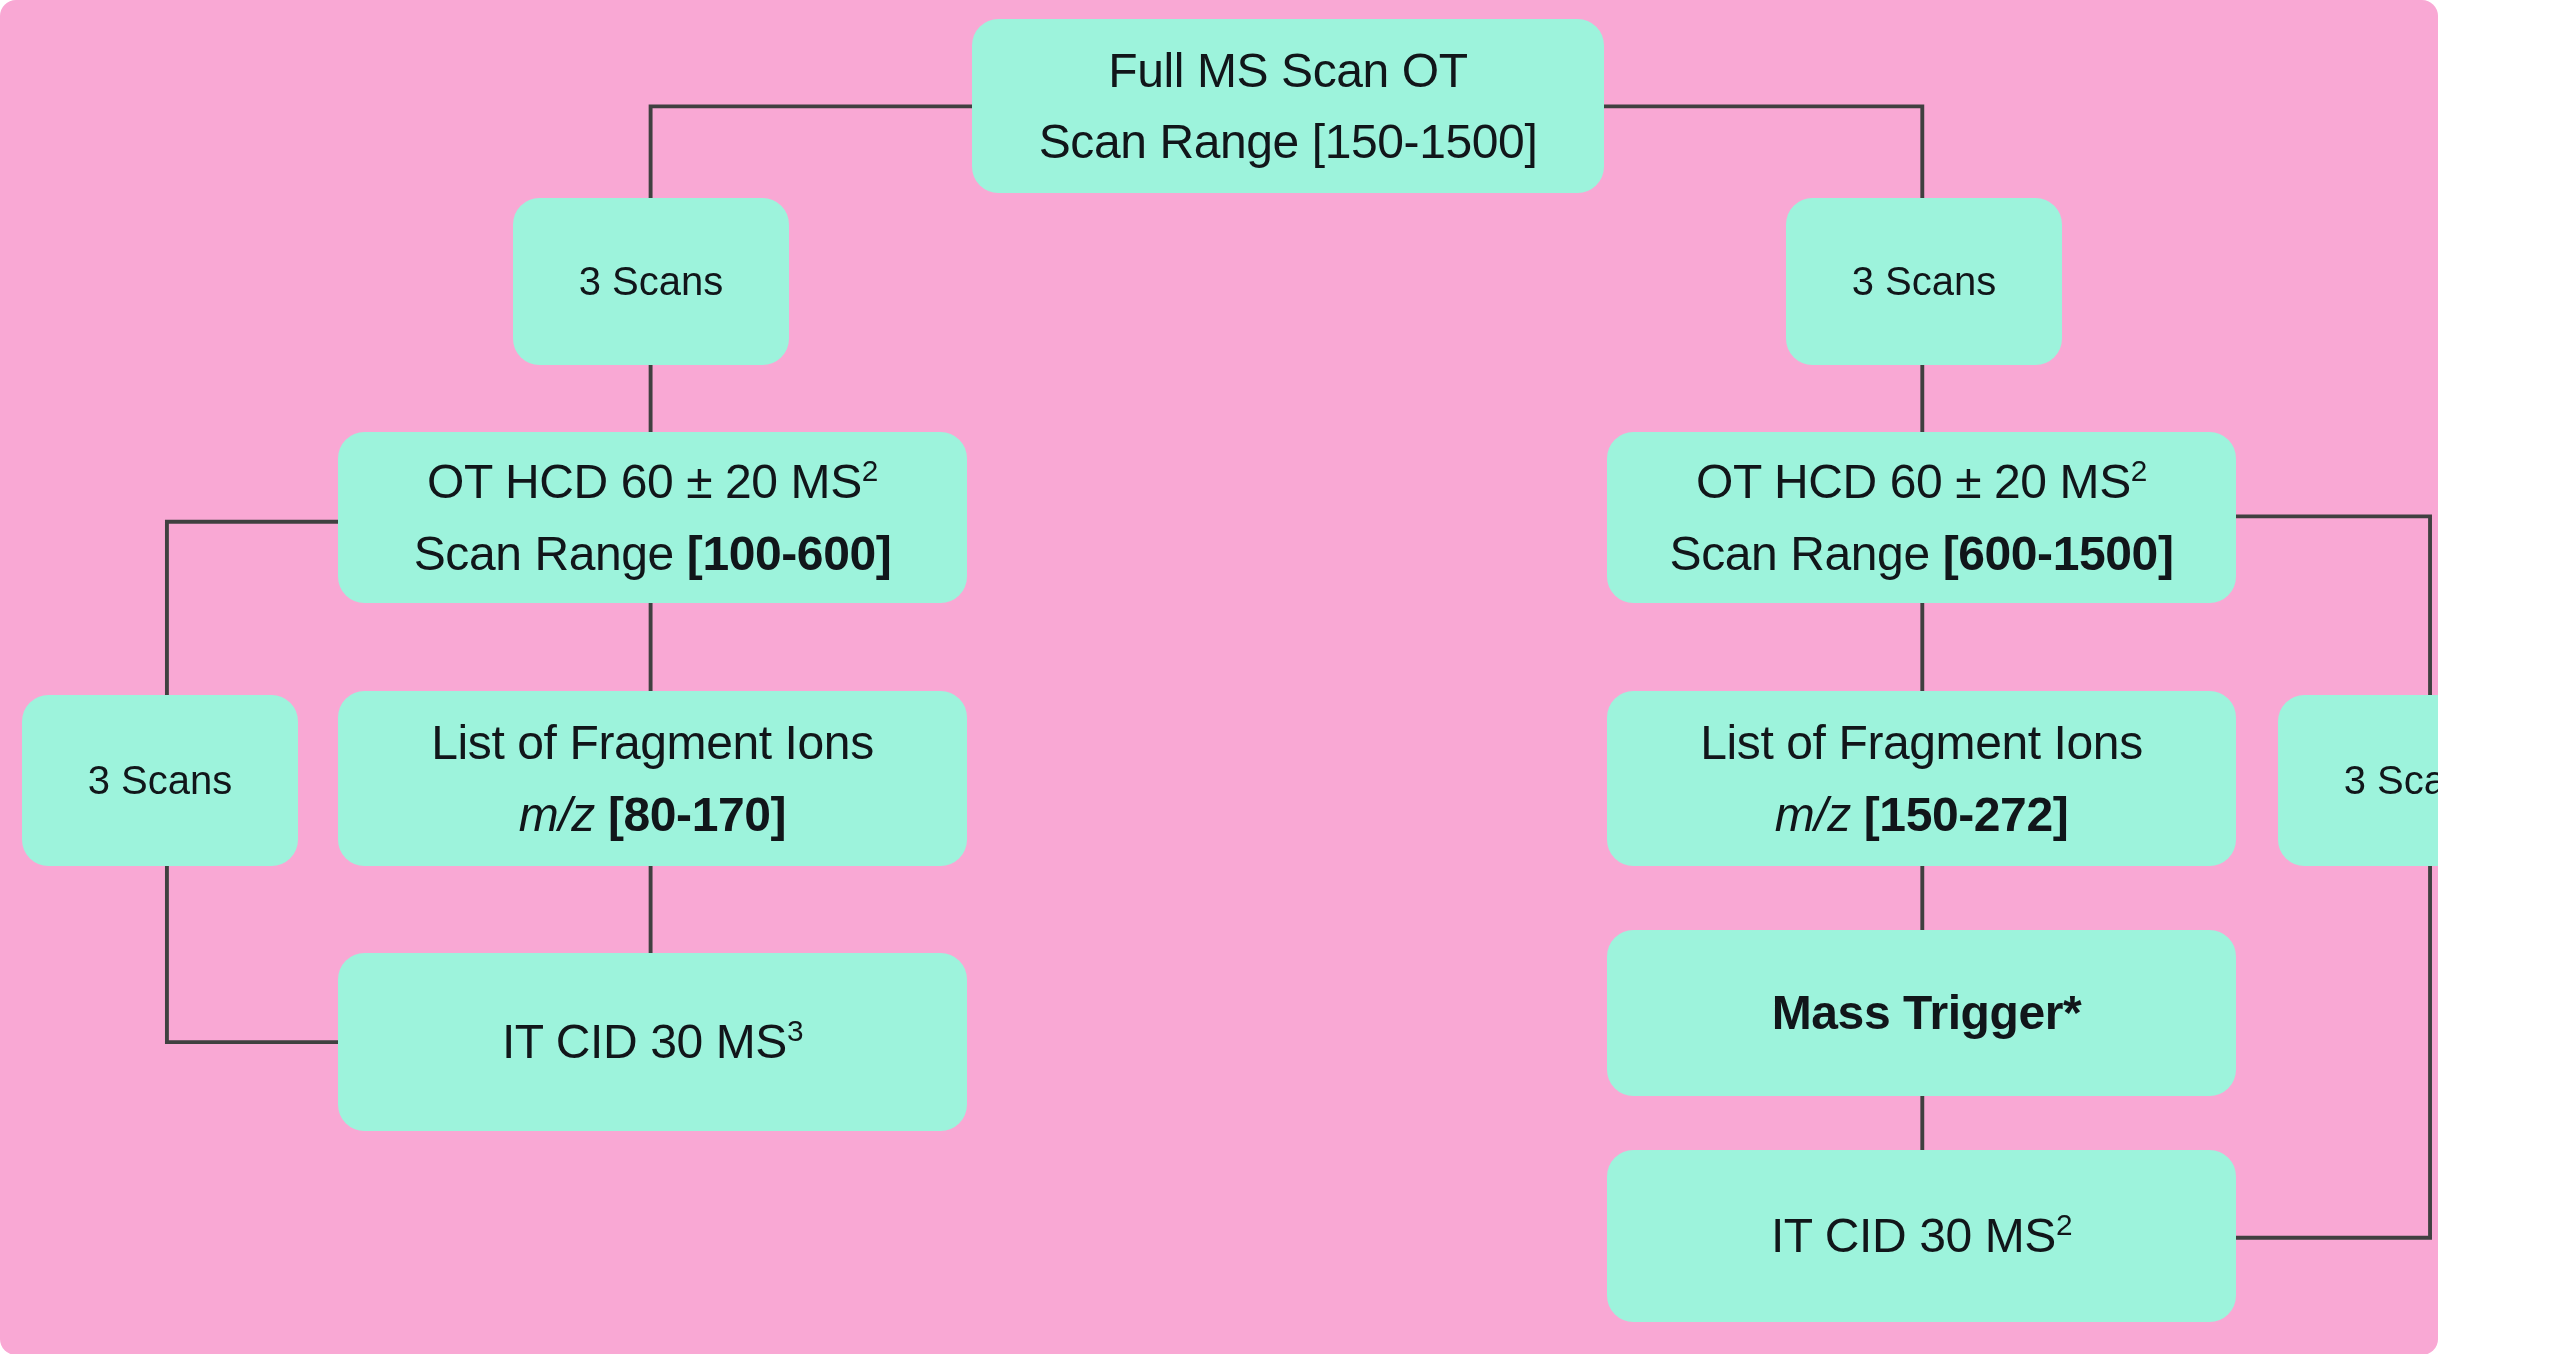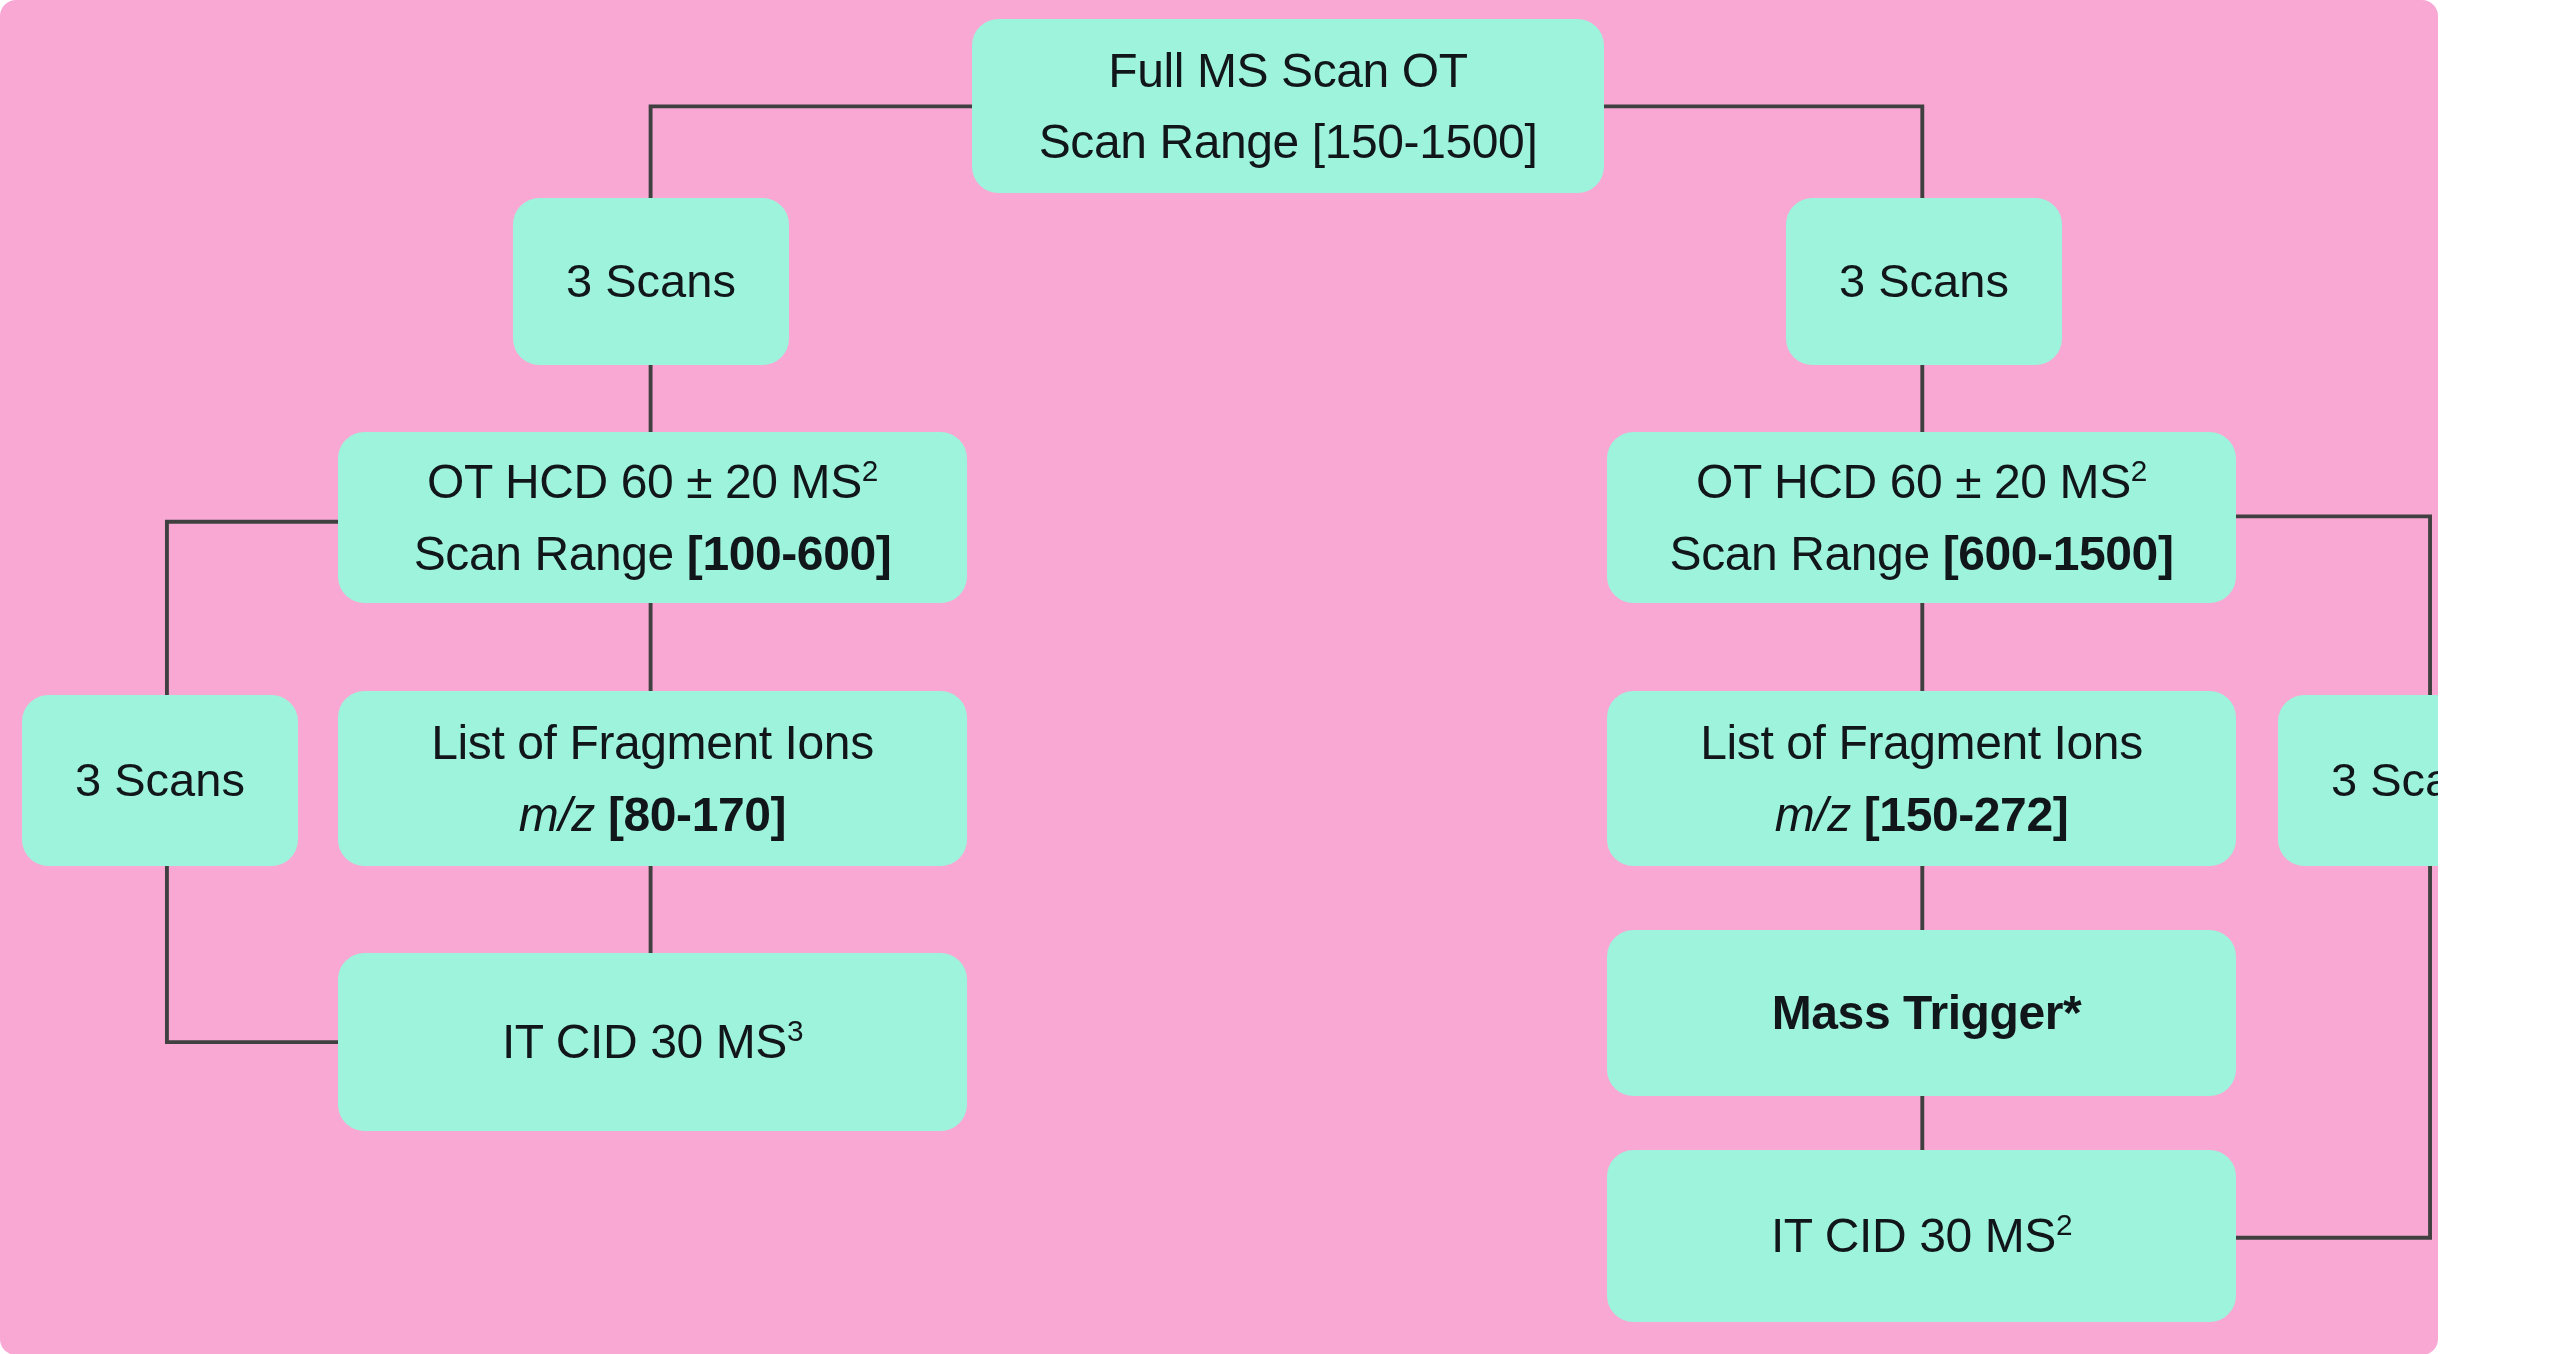--- a/index.html
+++ b/index.html
@@ -40,21 +40,21 @@
   
   .cond {
     font-family: "Liberation Sans Narrow", "Liberation Sans", sans-serif;
     font-stretch: condensed;
     font-size: 48px;
     letter-spacing: -0.4px;
   }
   
   .wide {
     font-family: "Liberation Sans", sans-serif;
-    font-size: 47px;
+    font-size: 40px;
     letter-spacing: 0px;
   }
   .line2 { margin-top: 8px; }
   .b { font-weight: bold; }
   .bi { font-weight: normal; font-style: italic; }
   sup {
     font-size: 0.62em;
     vertical-align: super;
     line-height: 0;
   }

